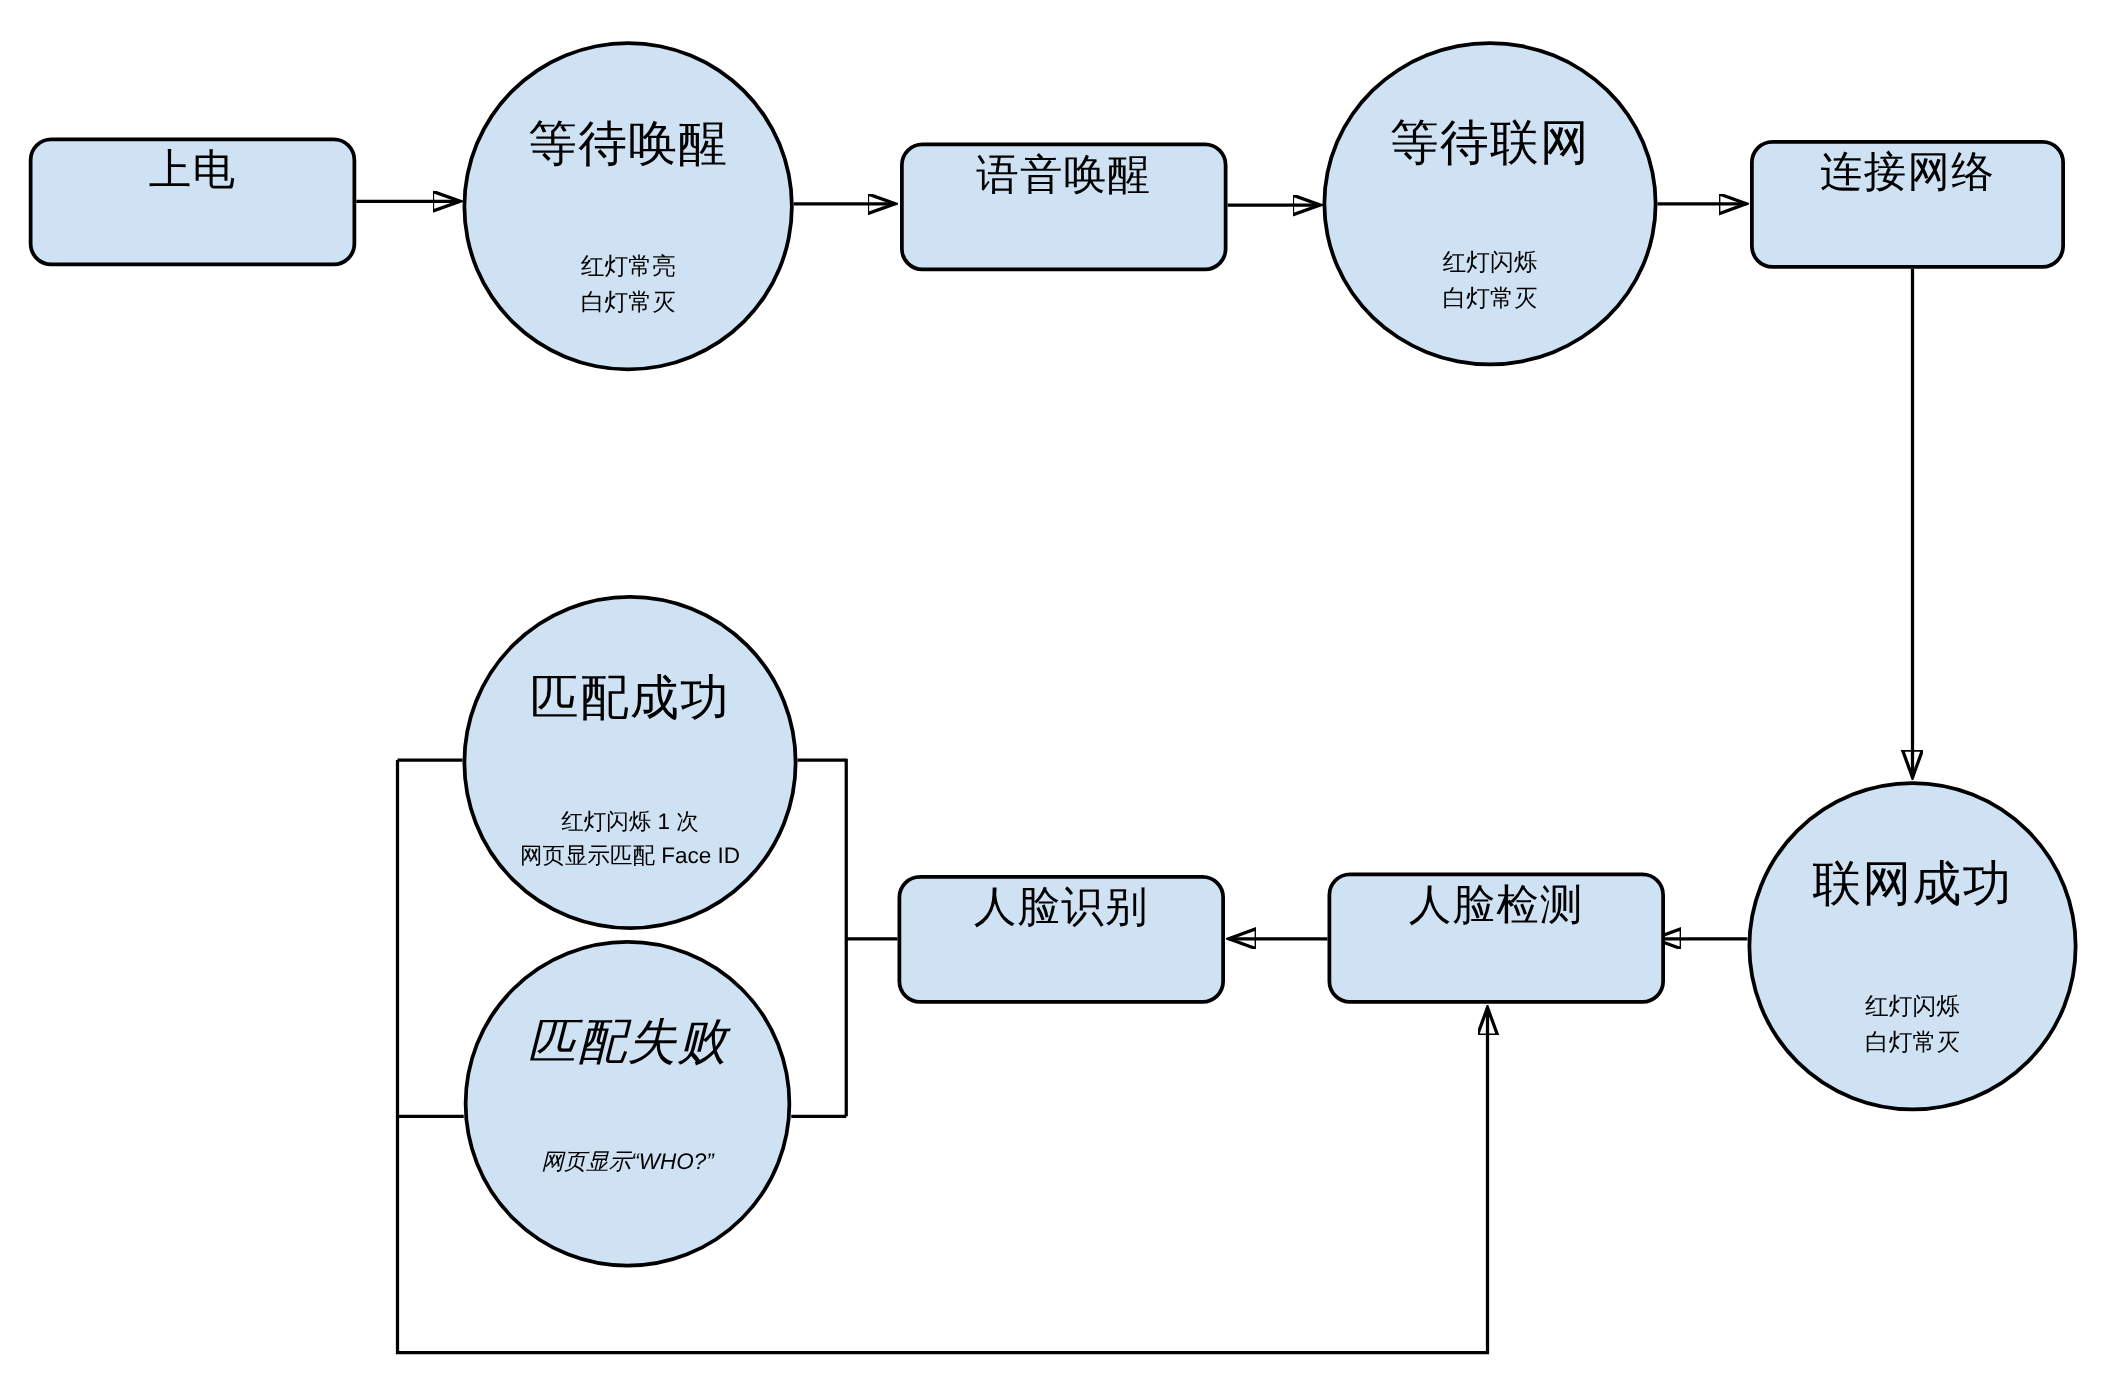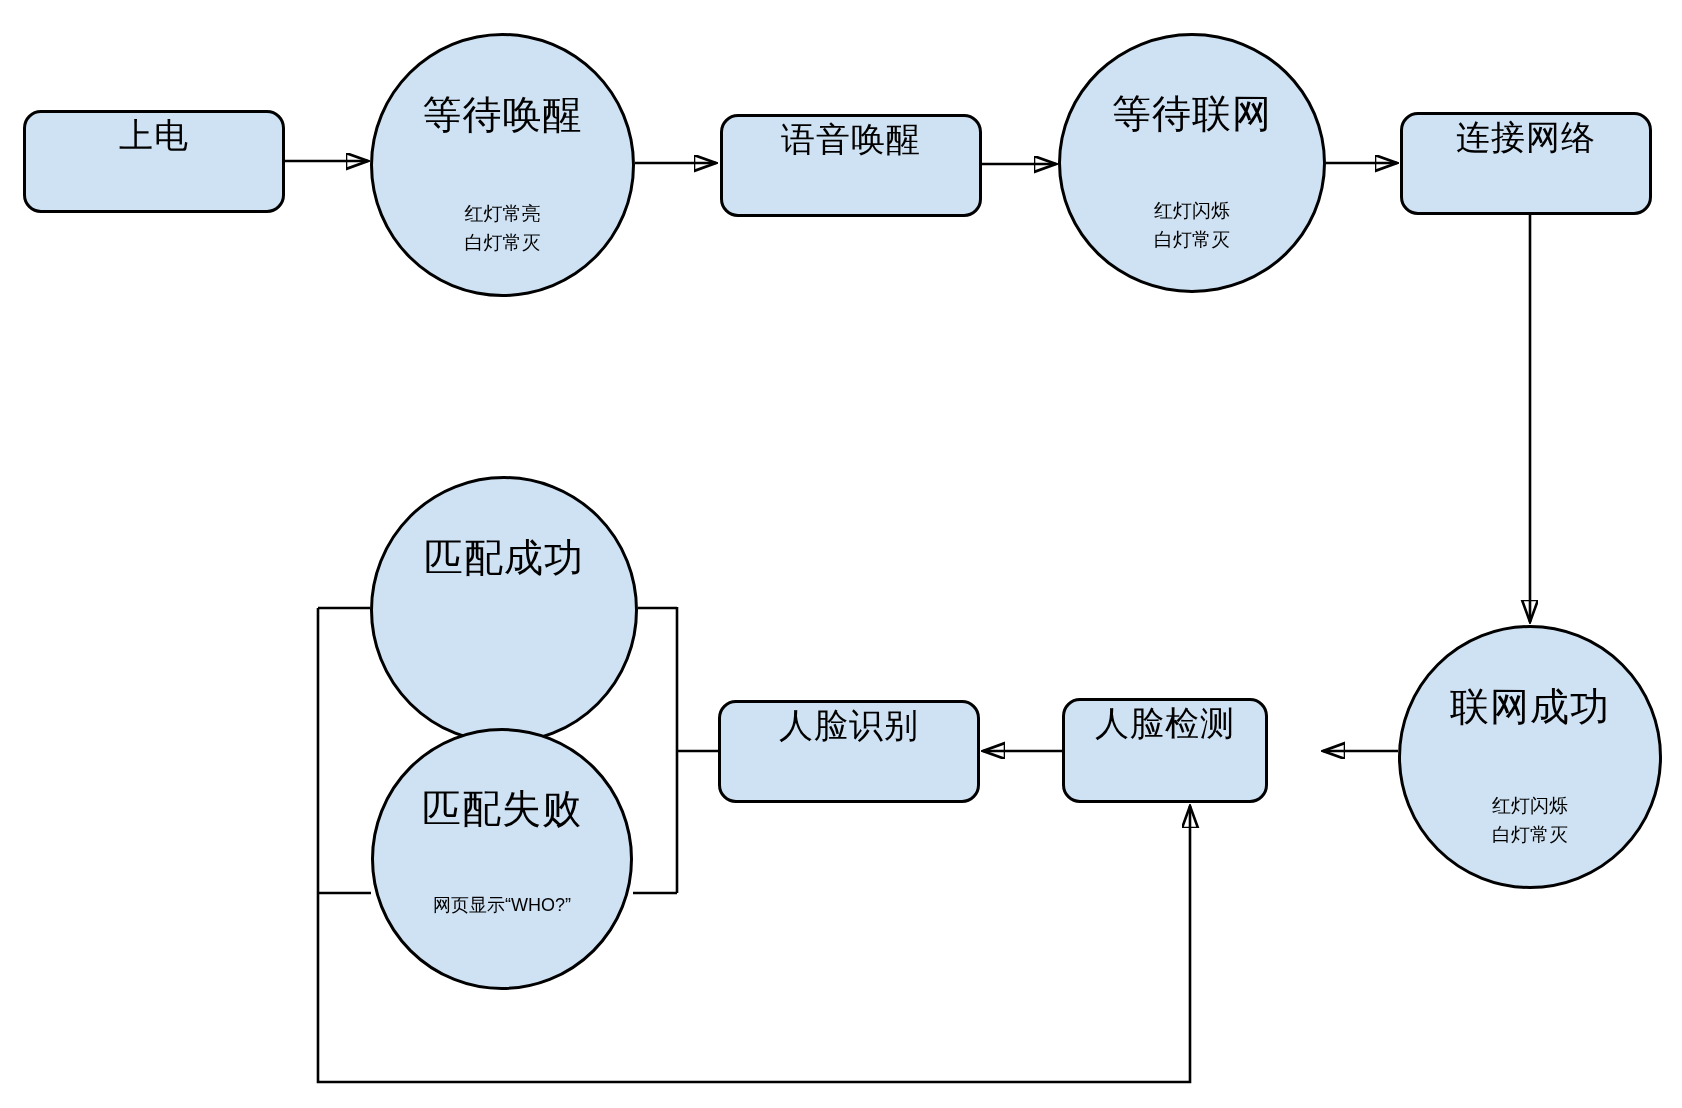--- a/index.html
+++ b/index.html
@@ -106,32 +106,36 @@
   </div>
 
   <div class="circle-node" style="left:1398px;top:625px;width:264px;height:264px;">
     <div class="circle-title">联网成功</div>
     <div class="circle-note">
       <div>红灯闪烁</div>
       <div>白灯常灭</div>
     </div>
   </div>
 
-  <div class="rect-node" style="left:1062px;top:698px;width:206px;height:105px;">
+  <div class="rect-node" style="left:1062px;top:698px;width:270px;height:105px;">
     <span>人脸检测</span>
   </div>
 
   <div class="rect-node" style="left:718px;top:700px;width:262px;height:103px;">
     <span>人脸识别</span>
   </div>
 
   <div class="circle-node" style="left:370px;top:476px;width:268px;height:268px;">
     <div class="circle-title">匹配成功</div>
+    <div class="circle-note small">
+      <div>红灯闪烁 1 次</div>
+      <div>网页显示匹配 Face ID</div>
+    </div>
   </div>
 
-  <div class="circle-node" style="left:371px;top:728px;width:262px;height:262px;">
+  <div class="circle-node" style="left:371px;top:752px;width:262px;height:262px;font-style:italic;">
     <div class="circle-title">匹配失败</div>
     <div class="circle-note small">
       <div>网页显示“WHO?”</div>
     </div>
   </div>
 
 </div>
 
 </body></html>

